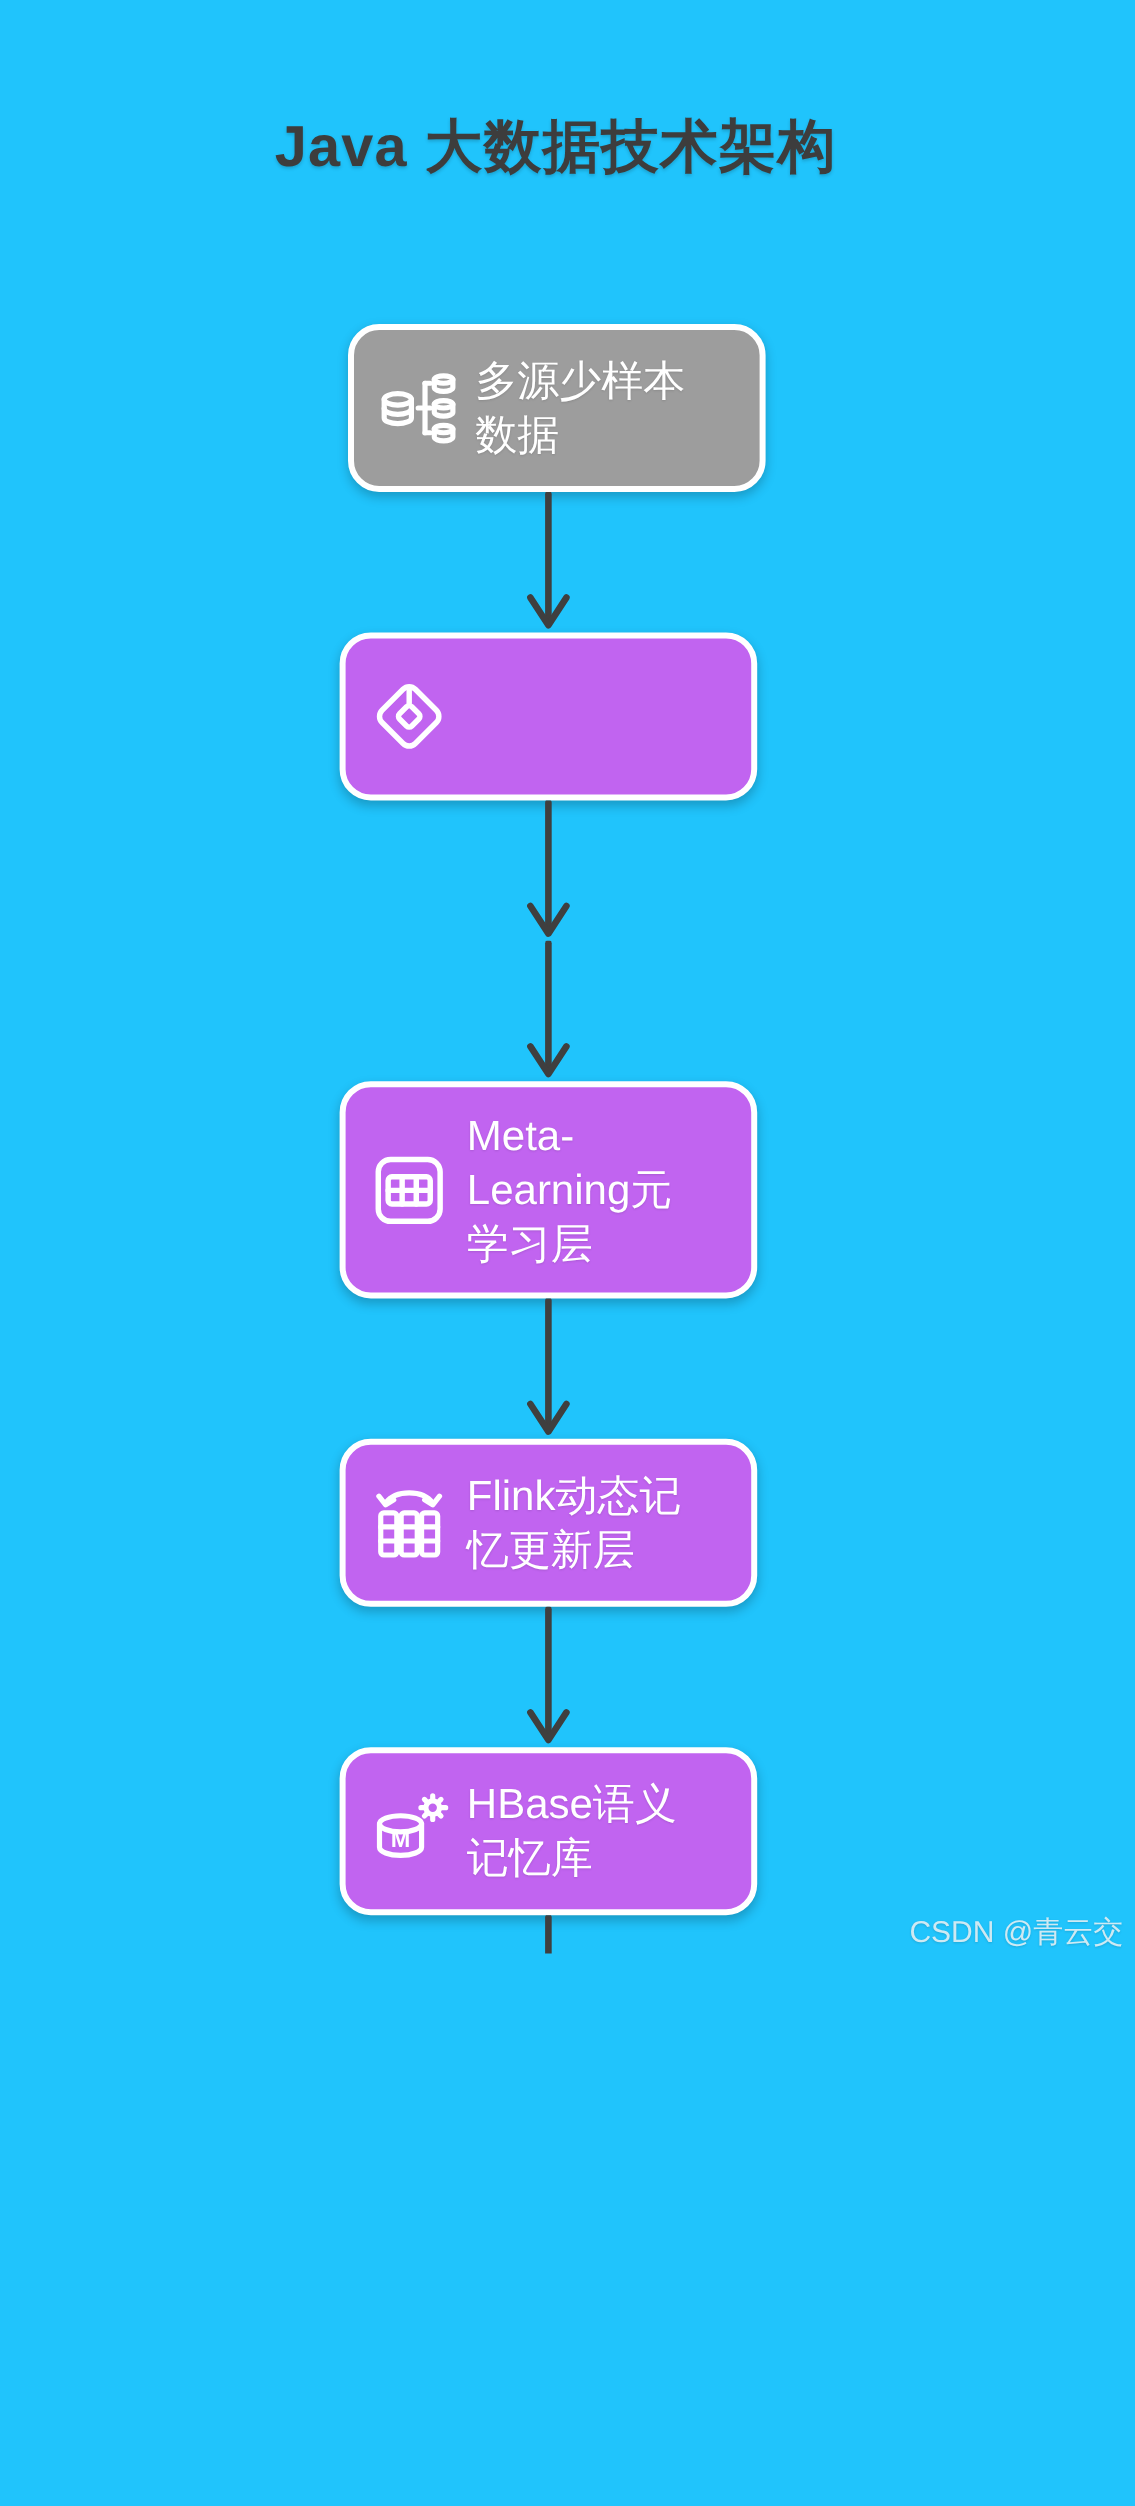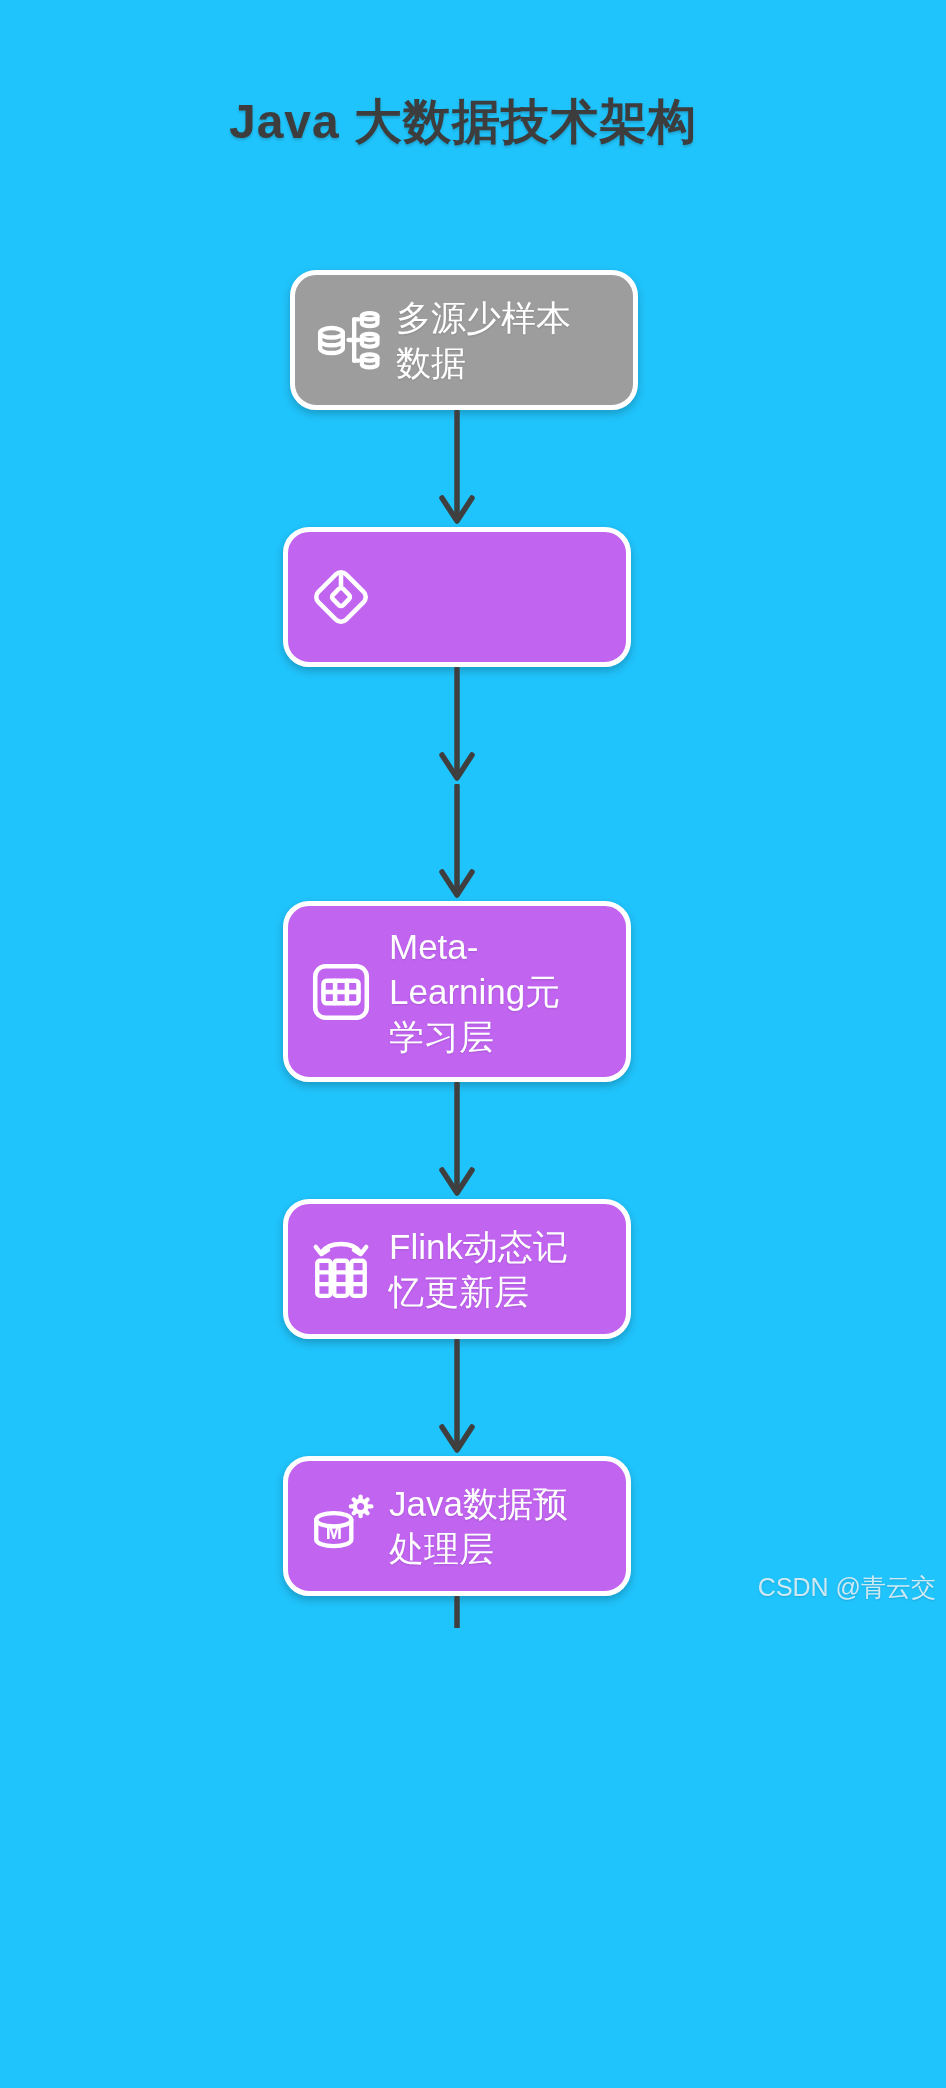--- a/index.html
+++ b/index.html
@@ -68,21 +68,21 @@
     height:117px;
     display:flex;
     align-items:center;
     justify-content:center;
     color:var(--arrow);
   }
   .arrow svg{display:block;height:117px;}
   .watermark{
     position:absolute;
     right:10px;
-    bottom:24px;
+    bottom:2px;
     font-size:25px;
     color:rgba(245,245,245,0.82);
     text-shadow:0 1px 2px rgba(0,0,0,0.15);
   }
 </style>
 </head>
 <body>
 
 <div class="canvas">
   <h1 class="page-title">Java 大数据技术架构</h1>
@@ -196,21 +196,21 @@
           <svg viewBox="0 0 64 64">
             <g fill="none" stroke="currentColor" stroke-width="4.2" stroke-linecap="round" stroke-linejoin="round">
               <ellipse cx="25" cy="26" rx="17" ry="6.5"></ellipse>
               <path d="M8 26v19c0 3.6 7.6 6.5 17 6.5s17-2.9 17-6.5V26"></path>
               <circle cx="51" cy="13" r="5.5"></circle>
               <path d="M51 3.5v3 M51 19.5v3 M41.5 13h3 M58.5 13h3 M44.3 6.3l2.1 2.1 M55.6 17.6l2.1 2.1 M57.7 6.3l-2.1 2.1 M46.4 17.6l-2.1 2.1"></path>
             </g>
             <text x="25" y="45" fill="currentColor" font-size="19" font-weight="bold" text-anchor="middle" font-family="Liberation Sans, sans-serif">M</text>
           </svg>
         </span>
-        <span class="label">Java数据预处理层</span>
+        <span class="label">HBase语义记忆库</span>
       </div>
       <div class="arrow">
         <svg viewBox="0 0 44 117" width="44" height="117">
           <g fill="none" stroke="currentColor" stroke-width="5.5" stroke-linecap="round" stroke-linejoin="round">
             <line x1="22" y1="2" x2="22" y2="109"></line>
             <path d="M7 88 L22 111 L37 88"></path>
           </g>
         </svg>
       </div>
     </div>

